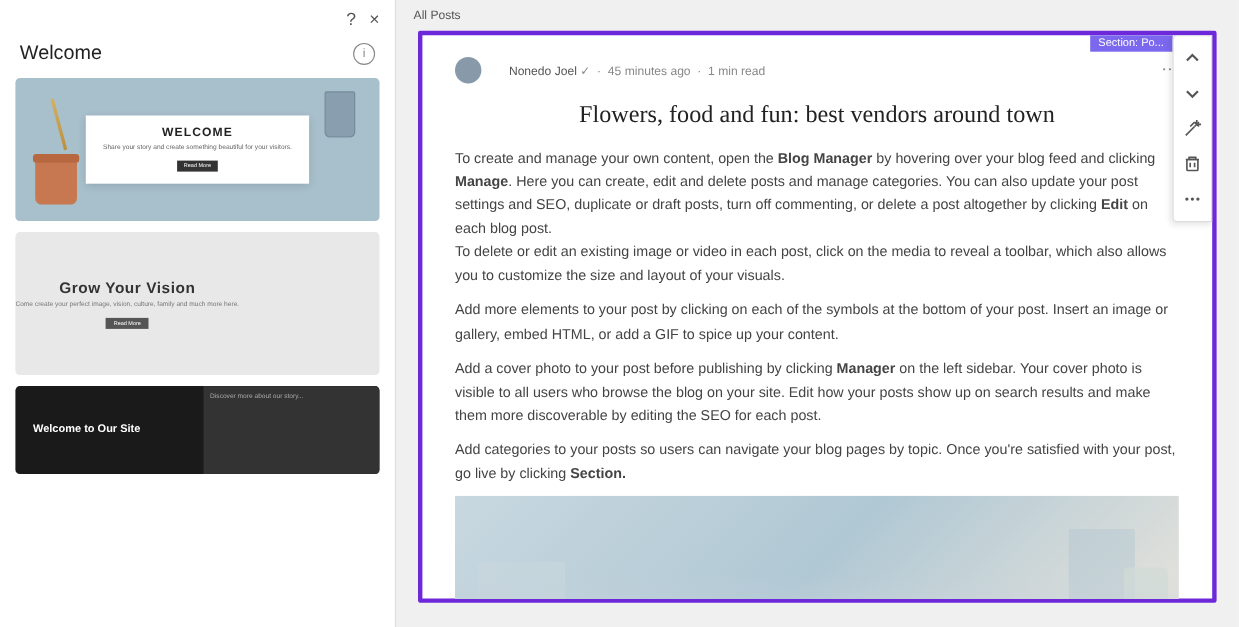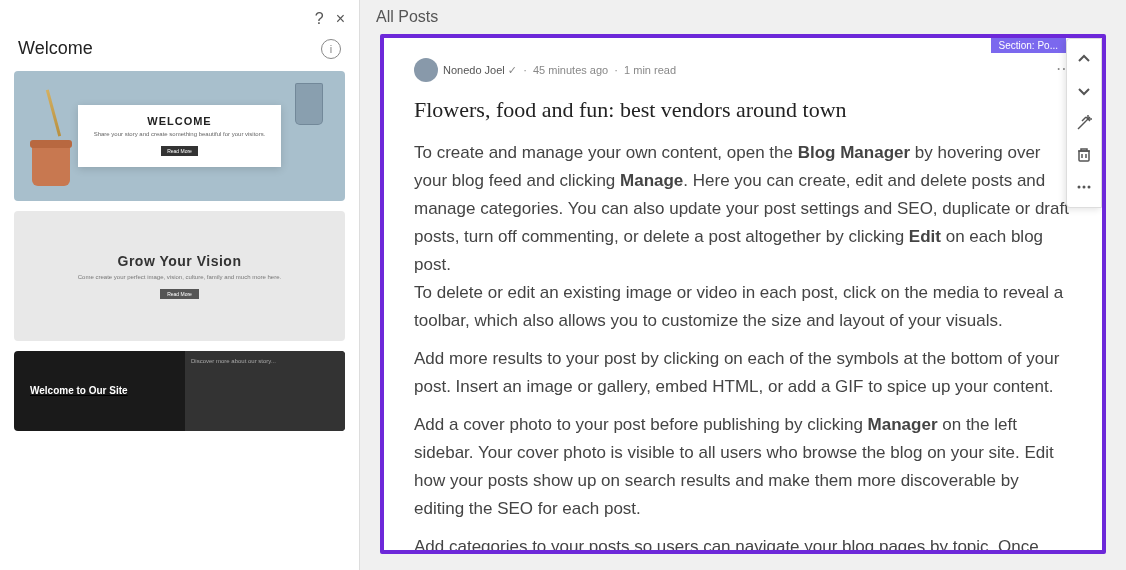--- a/index.html
+++ b/index.html
@@ -120,21 +120,20 @@
       padding: 2px 6px;
       margin-top: 4px;
       cursor: pointer;
     }
 
     
     .card-grow {
       background: #e8e8e8;
       display: flex;
       align-items: center;
-      justify-content: center;
       position: relative;
     }
 
     .card-grow-inner {
       text-align: center;
       z-index: 2;
     }
 
     .card-grow-title {
       font-size: 14px;
@@ -202,21 +201,20 @@
     .card-dark {
       background: #1a1a1a;
       display: flex;
       align-items: center;
       height: 80px;
     }
 
     .card-dark-left {
       padding: 12px 16px;
       flex: 1;
-      text-decoration: underline;
     }
 
     .card-dark-title {
       font-size: 10px;
       font-weight: 600;
       color: #ffffff;
       line-height: 1.4;
     }
 
     .card-dark-right {
@@ -232,21 +230,21 @@
     .right-panel {
       flex: 1;
       height: 570px;
       background: #f0f0f0;
       position: relative;
       overflow: hidden;
     }
 
     .breadcrumb-bar {
       padding: 8px 16px;
-      font-size: 16px;
+      font-size: 11px;
       color: #555;
       background: #f0f0f0;
     }
 
     .content-area {
       margin: 0 20px;
       background: white;
       border: 4px solid #6d28d9;
       border-radius: 2px;
       height: 520px;
@@ -257,21 +255,21 @@
     .blog-post {
       padding: 20px 30px;
       height: 100%;
       overflow-y: auto;
       font-family: Georgia, serif;
     }
 
     .post-meta {
       display: flex;
       align-items: center;
-      gap: 5px;
+      gap: 25px;
       margin-bottom: 14px;
     }
 
     .author-avatar {
       width: 24px;
       height: 24px;
       border-radius: 50%;
       background: #8899aa;
       flex-shrink: 0;
     }
@@ -294,24 +292,25 @@
       cursor: pointer;
     }
 
     .post-title {
       font-size: 22px;
       font-weight: 400;
       color: #222;
       margin-bottom: 14px;
       font-family: Georgia, serif;
       line-height: 1.3;
+      text-align: center;
     }
 
     .post-body p {
-      font-size: 17px;
+      font-size: 13px;
       line-height: 1.65;
       color: #444;
       margin-bottom: 10px;
       font-family: Arial, sans-serif;
     }
 
     .post-body strong {
       font-weight: 700;
     }
 
@@ -505,21 +504,21 @@
       </div>
 
       <h1 class="post-title">Flowers, food and fun: best vendors around town</h1>
 
       <div class="post-body">
         <p>
           To create and manage your own content, open the <strong>Blog Manager</strong> by hovering over your blog feed and clicking <strong>Manage</strong>. Here you can create, edit and delete posts and manage categories. You can also update your post settings and SEO, duplicate or draft posts, turn off commenting, or delete a post altogether by clicking <strong>Edit</strong> on each blog post.<br>
           To delete or edit an existing image or video in each post, click on the media to reveal a toolbar, which also allows you to customize the size and layout of your visuals.
         </p>
         <p>
-          Add more results to your post by clicking on each of the symbols at the bottom of your post. Insert an image or gallery, embed HTML, or add a GIF to spice up your content.
+          Add more elements to your post by clicking on each of the symbols at the bottom of your post. Insert an image or gallery, embed HTML, or add a GIF to spice up your content.
         </p>
         <p>
           Add a cover photo to your post before publishing by clicking <strong>Manager</strong> on the left sidebar. Your cover photo is visible to all users who browse the blog on your site. Edit how your posts show up on search results and make them more discoverable by editing the SEO for each post.
         </p>
         <p>
           Add categories to your posts so users can navigate your blog pages by topic. Once you're satisfied with your post, go live by clicking <strong>Section.</strong>
         </p>
       </div>
 
       <div class="post-image">

